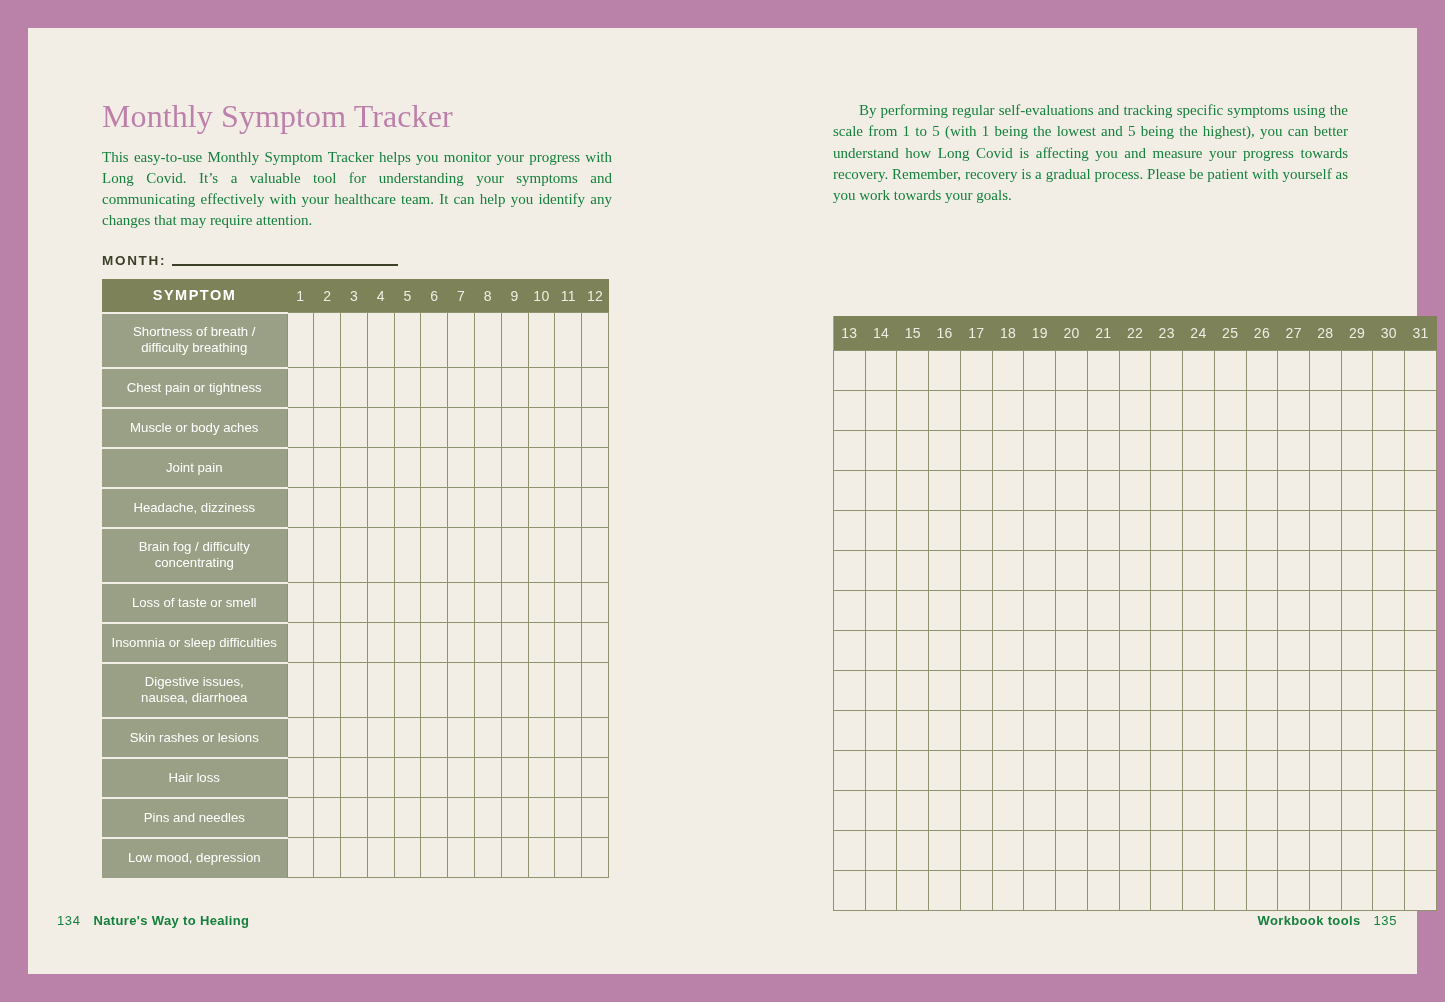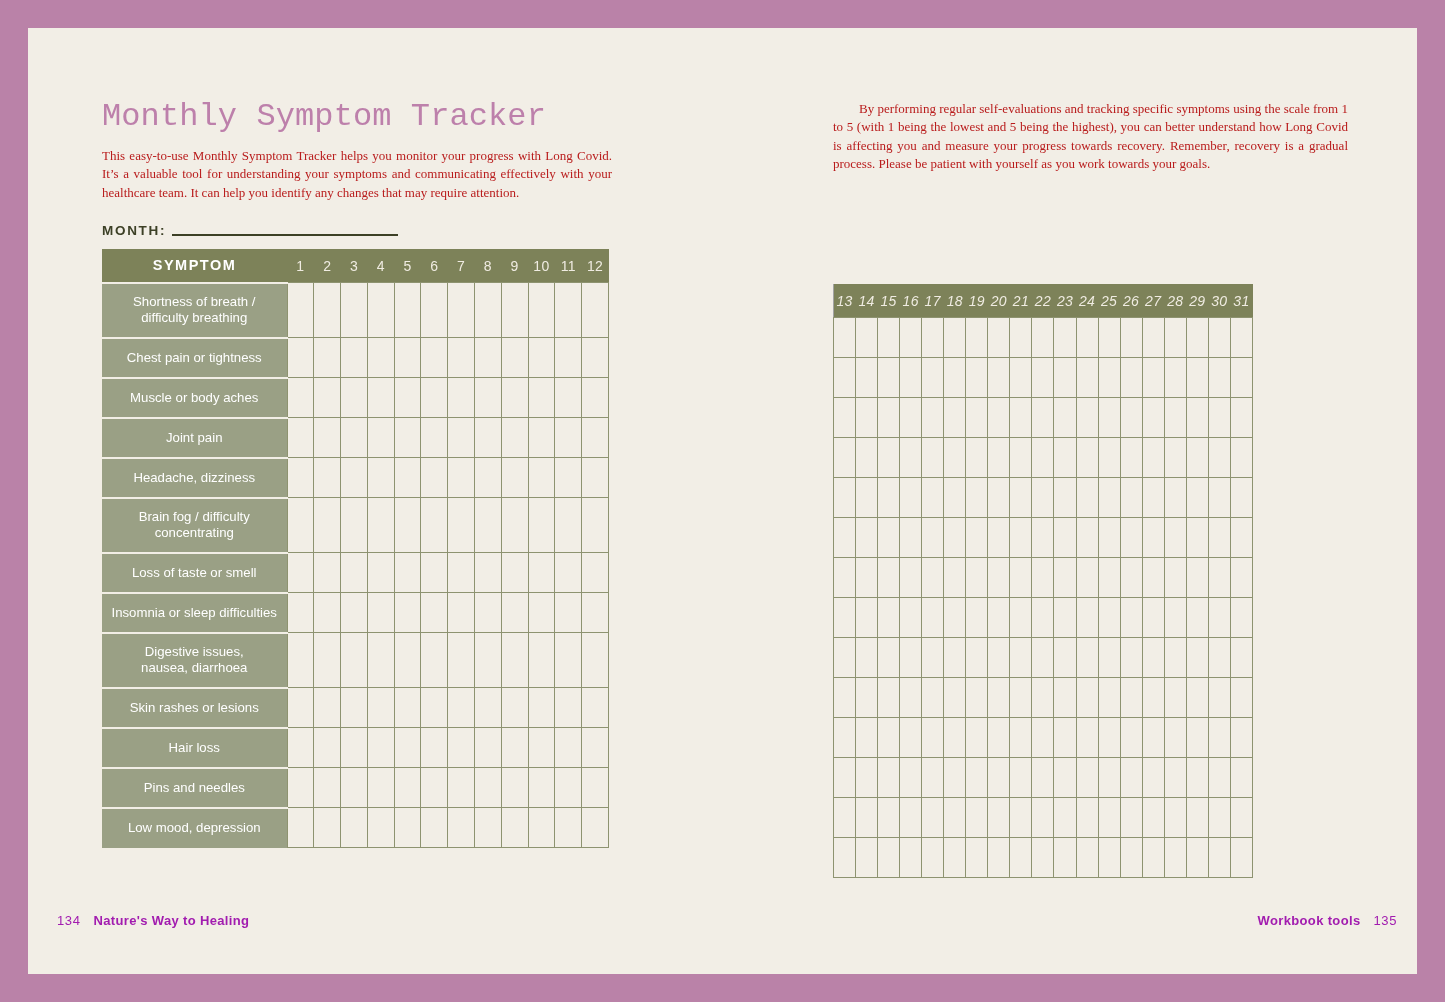--- a/index.html
+++ b/index.html
@@ -39,35 +39,35 @@
 
   .col-right {
     position: absolute;
     left: 805px;
     top: 72px;
     width: 515px;
   }
 
   
   .page-title {
-    font-family: Liberation Mono, monospace;
+    font-family: Liberation Serif, serif;
     font-size: 32px;
     font-weight: 400;
     color: #bd80ab;
     letter-spacing: 0.1px;
     line-height: 1.05;
     margin-bottom: 13px;
   }
 
   
   .body-text {
     font-family: "Liberation Serif", serif;
-    font-size: 13px;
+    font-size: 15px;
     line-height: 1.42;
-    color: #b91c1c;
+    color: #15803d;
     text-align: justify;
     text-justify: inter-word;
   }
 
   .body-text.indent { text-indent: 26px; }
 
   
   .month-row {
     margin-top: 14px;
     display: flex;
@@ -93,21 +93,21 @@
 
   
   .tracker {
     margin-top: 11px;
     border-collapse: collapse;
     table-layout: fixed;
     background: #a3a3a3;
   }
 
   .tracker.left  { width: 507px; }
-  .tracker.right { width: 420px; font-style: italic; }
+  .tracker.right { width: 604px; }
 
   .tracker th.head-symptom {
     background: #7d8259;
     color: #ffffff;
     font-family: "Liberation Sans", sans-serif;
     font-size: 14.5px;
     font-weight: 700;
     letter-spacing: 1.5px;
     text-align: center;
     height: 34px;
@@ -153,21 +153,21 @@
   .tracker.right td.cell { border: 1px solid #8e9370; }
 
   
   .footer {
     position: absolute;
     bottom: 46px;
     font-family: "Liberation Sans", sans-serif;
     font-size: 13px;
     font-weight: 700;
     letter-spacing: 0.35px;
-    color: #a21caf;
+    color: #15803d;
     display: flex;
     align-items: center;
     gap: 13px;
   }
 
   .footer-left  { left: 29px; }
   .footer-right { right: 20px; }
 
   .folio { font-weight: 400; letter-spacing: 0.6px; }
 </style>

